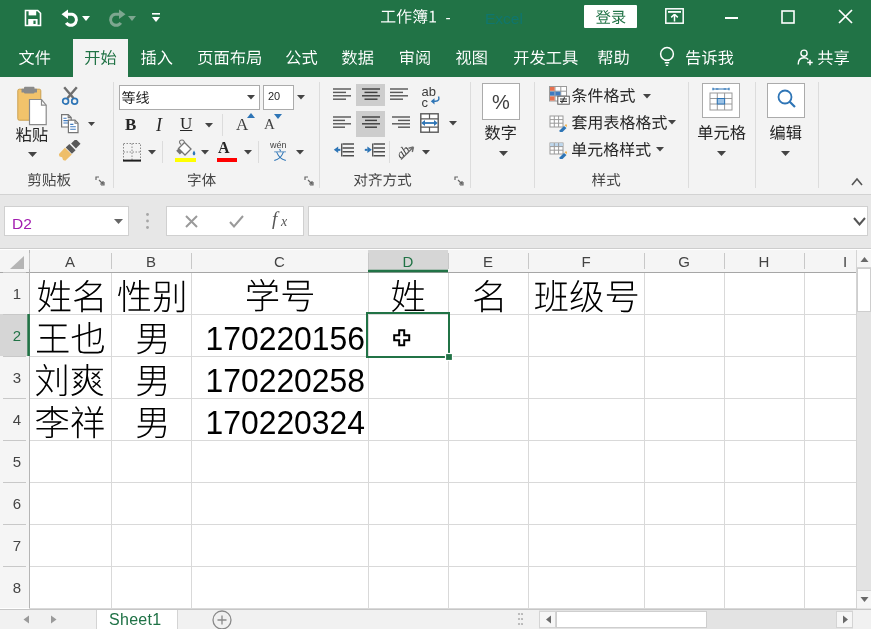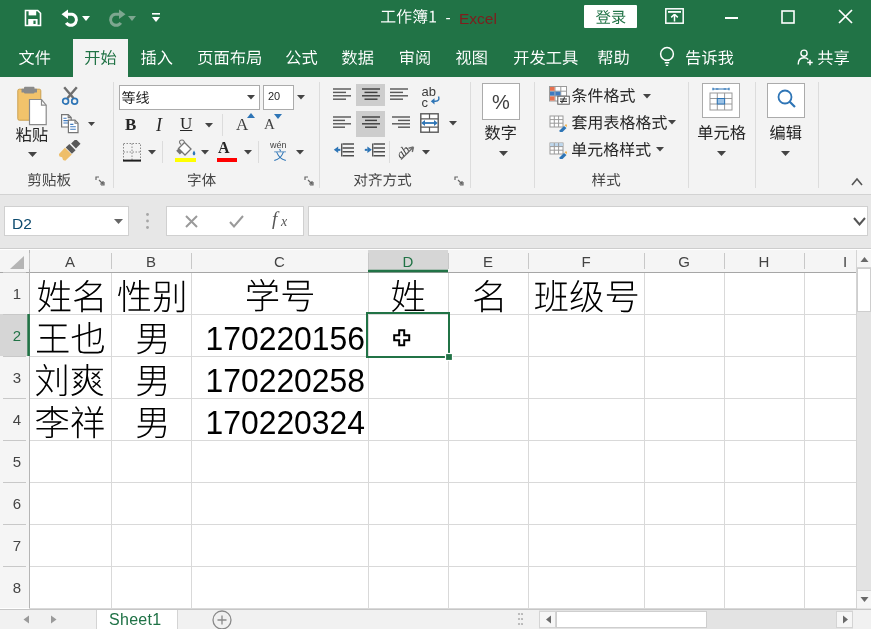--- a/index.html
+++ b/index.html
@@ -32,21 +32,21 @@
       <path d="M0 0h8l-4 5z" fill="#7da790"></path>
     </svg>
 <svg class="abs" style="left:151px;top:13px" width="10" height="10" viewBox="0 0 10 10">
       <rect x="1" y="0" width="8" height="1.6" fill="#fff"></rect>
       <path d="M1 4h8l-4 5z" fill="#fff"></path>
     </svg>
 <svg style="position:absolute;left:381.0px;top:9.0px;" width="56.0" height="15.7" viewBox="0 0 56.0 15.7">
       <path transform="translate(-0.83,13.46)" d="M0.8320000000000001 -1.1520000000000001V0.048H15.216000000000001V-1.1520000000000001H8.624V-10.4H14.4V-11.632H1.6640000000000001V-10.4H7.296V-1.1520000000000001Z M24.416 -13.248000000000001C23.616 -10.896 22.32 -8.576 20.88 -7.072C21.152 -6.88 21.616 -6.464 21.808 -6.256C22.624000000000002 -7.152 23.408 -8.32 24.096 -9.616H25.200000000000003V1.264H26.416V-2.624H31.232V-3.7600000000000002H26.416V-6.192H31.024V-7.296H26.416V-9.616H31.392V-10.768H24.672C25.008000000000003 -11.472 25.311999999999998 -12.208 25.567999999999998 -12.944ZM20.560000000000002 -13.376C19.664 -10.944 18.16 -8.544 16.576 -6.992C16.8 -6.72 17.152 -6.064 17.28 -5.792C17.824 -6.352 18.352 -6.992 18.864 -7.696V1.248H20.064V-9.584C20.688 -10.672 21.264 -11.856 21.712 -13.024000000000001Z M33.616 -8.352C34.512 -7.984 35.648 -7.392 36.224000000000004 -6.944L36.768 -7.84C36.192 -8.272 35.04 -8.832 34.128 -9.152000000000001ZM32.816 -5.28C33.76 -4.96 34.944 -4.4 35.552 -3.984L36.096000000000004 -4.944C35.488 -5.344 34.272 -5.856 33.36 -6.128ZM33.28 0.336 34.176 1.104C35.088 -0.112 36.176 -1.76 37.04 -3.136L36.288 -3.872C35.344 -2.368 34.128 -0.672 33.28 0.336ZM37.792 -7.648000000000001V-2.848H38.896V-3.984H41.44V-2.928H42.528V-3.984H45.28V-2.88H46.416V-7.648000000000001H42.528V-8.32H47.072V-9.120000000000001H46.096000000000004L46.416 -9.504C46.08 -9.776 45.36 -10.144 44.832 -10.384L44.272 -9.792C44.672 -9.616 45.136 -9.36 45.488 -9.120000000000001H42.528V-9.856H41.44V-9.120000000000001H37.088V-8.32H41.44V-7.648000000000001ZM43.712 -3.3280000000000003V-2.2560000000000002H36.736V-1.408H38.848L38.24 -1.008C38.944 -0.512 39.696 0.224 40.016 0.768L40.88 0.192C40.576 -0.32 39.92 -0.9440000000000001 39.28 -1.408H43.712V0.112C43.712 0.28800000000000003 43.664 0.336 43.44 0.352C43.232 0.368 42.496 0.384 41.68 0.352C41.824 0.608 41.984 0.976 42.048 1.248C43.152 1.248 43.84 1.248 44.288 1.104C44.752 0.9440000000000001 44.848 0.704 44.848 0.14400000000000002V-1.408H47.2V-2.2560000000000002H44.848V-3.3280000000000003ZM41.44 -5.456V-4.624H38.896V-5.456ZM41.44 -6.096H38.896V-6.88H41.44ZM42.528 -5.456H45.28V-4.624H42.528ZM42.528 -6.096V-6.88H45.28V-6.096ZM35.12 -13.456C34.592 -12.144 33.68 -10.848 32.688 -9.984C32.976 -9.84 33.456 -9.52 33.68 -9.344C34.192 -9.84 34.72 -10.496 35.184 -11.216000000000001H35.903999999999996C36.304 -10.624 36.72 -9.904 36.896 -9.408L37.903999999999996 -9.76C37.728 -10.16 37.408 -10.72 37.056 -11.216000000000001H39.76V-12.128H35.728C35.903999999999996 -12.464 36.08 -12.816 36.224000000000004 -13.168000000000001ZM41.184 -13.456C40.704 -12.112 39.808 -10.848 38.752 -10.016C39.04 -9.872 39.536 -9.584 39.775999999999996 -9.408C40.32 -9.888 40.848 -10.512 41.312 -11.216000000000001H42.144C42.576 -10.688 43.008 -10.016 43.216 -9.568L44.176 -9.952C44.0 -10.32 43.68 -10.784 43.328 -11.216000000000001H47.184V-12.128H41.84C42.016 -12.48 42.176 -12.832 42.32 -13.200000000000001Z M49.408 0.0H55.84V-1.216H53.488V-11.728H52.368C51.728 -11.36 50.976 -11.088000000000001 49.936 -10.896V-9.968H52.032V-1.216H49.408Z" fill="#ffffff"></path>
     </svg>
 <div class="abs" style="left:445.5px;top:8.5px;font-size:15.5px;color:#fff;white-space:pre;">-</div>
-<div class="abs" style="left:459px;top:9.5px;font-size:15.5px;color:#7f1d1d;white-space:pre;">Excel</div>
+<div class="abs" style="left:485px;top:9.5px;font-size:15.5px;color:#0f766e;white-space:pre;">Excel</div>
 <div class="abs" style="left:584px;top:5px;width:53px;height:23px;background:#fff;border-radius:1px;"></div>
 <svg style="position:absolute;left:595.8px;top:9.5px;" width="30.5" height="15.1" viewBox="0 0 30.5 15.1">
       <path transform="translate(-0.40,12.82)" d="M4.3299 -5.3856H10.71V-3.4578H4.3299ZM3.1824000000000003 -6.349500000000001V-2.5092000000000003H11.934000000000001V-6.349500000000001ZM13.464 -10.9242C12.928500000000001 -10.3581 12.0564 -9.623700000000001 11.306700000000001 -9.0576C10.9395 -9.424800000000001 10.5876 -9.807300000000001 10.266300000000001 -10.220400000000001C11.016 -10.7406 11.903400000000001 -11.444400000000002 12.6225 -12.102300000000001L11.735100000000001 -12.729600000000001C11.245500000000002 -12.1788 10.449900000000001 -11.459700000000002 9.7461 -10.9242C9.3177 -11.520900000000001 8.9658 -12.1635 8.6751 -12.8214L7.680600000000001 -12.484800000000002C8.3079 -11.061900000000001 9.180000000000001 -9.7155 10.235700000000001 -8.583300000000001H5.1561C6.0282 -9.5472 6.777900000000001 -10.679400000000001 7.2522 -11.934000000000001L6.5025 -12.316500000000001L6.2883000000000004 -12.270600000000002H1.5453000000000001V-11.306700000000001H5.752800000000001C5.355 -10.5417 4.819500000000001 -9.822600000000001 4.2075000000000005 -9.1647C3.7179 -9.6849 2.8917 -10.281600000000001 2.1879 -10.679400000000001L1.5606000000000002 -10.052100000000001C2.2491000000000003 -9.623700000000001 3.0294000000000003 -8.996400000000001 3.519 -8.4915C2.5551000000000004 -7.619400000000001 1.4535 -6.9003000000000005 0.39780000000000004 -6.456600000000001C0.6273000000000001 -6.242400000000001 0.9486000000000001 -5.844600000000001 1.1016000000000001 -5.5845C2.4174 -6.2118 3.7791 -7.1451 4.9266000000000005 -8.3385V-7.604100000000001H10.434600000000001V-8.369100000000001C11.505600000000001 -7.2522 12.760200000000001 -6.3342 14.0913 -5.722200000000001C14.2749 -6.0282 14.611500000000001 -6.471900000000001 14.8869 -6.686100000000001C13.8465 -7.099200000000001 12.8673 -7.711200000000001 11.9799 -8.4456C12.744900000000001 -8.981100000000001 13.617 -9.6696 14.3208 -10.3122ZM9.9603 -2.4174C9.7155 -1.7442000000000002 9.2565 -0.7956000000000001 8.8587 -0.13770000000000002H5.2938L6.242400000000001 -0.47430000000000005C6.0894 -0.9945 5.7069 -1.8054000000000001 5.309100000000001 -2.3868L4.2687 -2.0502000000000002C4.6359 -1.4688 5.003100000000001 -0.6579 5.1408000000000005 -0.13770000000000002H0.918V0.8568H14.397300000000001V-0.13770000000000002H10.036800000000001C10.3734 -0.7191000000000001 10.7406 -1.4382000000000001 11.077200000000001 -2.1114Z M17.3502 -4.8501C18.3447 -4.299300000000001 19.5534 -3.4272 20.134800000000002 -2.8458L20.945700000000002 -3.6414000000000004C20.3337 -4.2228 19.0944 -5.0337000000000005 18.1305 -5.5539000000000005ZM17.3502 -11.9952V-10.9395H26.622L26.5608 -9.5319H17.8092V-8.4762H26.4996L26.4078 -7.068600000000001H16.3251V-6.043500000000001H22.3533V-3.2436000000000003C20.134800000000002 -2.3256 17.8245 -1.3923 16.340400000000002 -0.8262L16.9524 0.19890000000000002C18.451800000000002 -0.44370000000000004 20.4561 -1.3005 22.3533 -2.1420000000000003V-0.030600000000000002C22.3533 0.1836 22.2768 0.24480000000000002 22.032 0.2601C21.787200000000002 0.27540000000000003 20.930400000000002 0.27540000000000003 20.027700000000003 0.24480000000000002C20.1807 0.5355000000000001 20.3643 0.9639000000000001 20.4255 1.2546000000000002C21.6189 1.2546000000000002 22.3992 1.2546000000000002 22.8735 1.0863C23.363100000000003 0.918 23.5161 0.6426000000000001 23.5161 -0.015300000000000001V-3.6108000000000002C24.8319 -1.6218000000000001 26.744400000000002 -0.13770000000000002 29.1312 0.6120000000000001C29.284200000000002 0.30600000000000005 29.636100000000003 -0.13770000000000002 29.880900000000004 -0.3825C28.228500000000004 -0.8262 26.790300000000002 -1.6371000000000002 25.6275 -2.7081000000000004C26.606700000000004 -3.3048 27.7542 -4.1616 28.672200000000004 -4.9419L27.693 -5.6610000000000005C27.0045 -4.9725 25.872300000000003 -4.0698 24.923700000000004 -3.4272C24.3576 -4.0698 23.883300000000002 -4.804200000000001 23.5161 -5.5845V-6.043500000000001H29.682000000000002V-7.068600000000001H27.601200000000002C27.7389 -8.6445 27.846000000000004 -10.5264 27.876600000000003 -11.9952L26.9739 -12.0564L26.775000000000002 -11.9952Z" fill="#217346"></path>
     </svg>
 <svg class="abs" style="left:665px;top:8px" width="19" height="16" viewBox="0 0 19 16">
 <rect x="0.8" y="0.8" width="17.4" height="14.4" fill="none" stroke="#fff" stroke-width="1.5"></rect>
 <rect x="3" y="3" width="13" height="1.8" fill="#fff"></rect>
 <path d="M9.5 13.5 V7 M9.5 6.2 L6.2 9.4 M9.5 6.2 L12.8 9.4" stroke="#fff" stroke-width="1.5" fill="none"></path>
 </svg>
 <div class="abs" style="left:725px;top:17px;width:13px;height:2px;background:#fff;"></div>
@@ -394,21 +394,21 @@
       <path transform="translate(-0.62,13.79)" d="M0.6520000000000001 -0.8802000000000001 0.9454000000000001 0.24450000000000002C2.2820000000000005 -0.29340000000000005 3.9935000000000005 -0.9943000000000001 5.639800000000001 -1.6789000000000003L5.411600000000001 -2.6569000000000003C3.6349000000000005 -1.9723000000000002 1.8582000000000003 -1.2877 0.6520000000000001 -0.8802000000000001ZM0.9943000000000001 -6.894900000000001C1.2225000000000001 -7.009000000000001 1.5974000000000002 -7.0905000000000005 3.3415000000000004 -7.335000000000001C2.7221 -6.291800000000001 2.1516 -5.460500000000001 1.8908000000000003 -5.1508C1.4181000000000001 -4.5314000000000005 1.0758 -4.107600000000001 0.7335 -4.042400000000001C0.8639000000000001 -3.7490000000000006 1.0432000000000001 -3.1948000000000003 1.1084 -2.9666000000000006C1.4181000000000001 -3.1622000000000003 1.9234000000000002 -3.3252000000000006 5.5257000000000005 -4.1565C5.476800000000001 -4.417300000000001 5.427900000000001 -4.8574 5.4442 -5.1671000000000005L2.7221 -4.5966000000000005C3.8794000000000004 -6.0962000000000005 5.0041 -7.921800000000001 5.933200000000001 -9.731100000000001L4.9389 -10.3016C4.6618 -9.6659 4.319500000000001 -9.0302 3.9935000000000005 -8.427100000000001L2.1679000000000004 -8.2315C3.0970000000000004 -9.6659 4.0098 -11.507800000000001 4.678100000000001 -13.284500000000001L3.5045000000000006 -13.692000000000002C2.9177000000000004 -11.719700000000001 1.8256000000000001 -9.568100000000001 1.4833000000000003 -9.0302C1.1573000000000002 -8.476 0.8965000000000001 -8.084800000000001 0.6194000000000001 -8.003300000000001C0.7498000000000001 -7.709900000000001 0.9291000000000001 -7.139400000000001 0.9943000000000001 -6.894900000000001ZM10.1712 -5.705000000000001V-3.2926H8.8183V-5.705000000000001ZM11.002500000000001 -5.705000000000001H12.1598V-3.2926H11.002500000000001ZM7.840300000000001 -6.715600000000001V1.1736000000000002H8.8183V-2.3309H10.1712V0.7661000000000001H11.002500000000001V-2.3309H12.1598V0.7498000000000001H12.991100000000001V-2.3309H14.197300000000002V0.11410000000000001C14.197300000000002 0.22820000000000001 14.148400000000002 0.26080000000000003 14.034300000000002 0.2771C13.920200000000001 0.2771 13.626800000000001 0.2771 13.268200000000002 0.26080000000000003C13.398600000000002 0.5216000000000001 13.512700000000002 0.9128000000000001 13.545300000000001 1.1899000000000002C14.132100000000001 1.1899000000000002 14.507000000000001 1.1573000000000002 14.800400000000002 1.0106000000000002C15.093800000000002 0.8476000000000001 15.159000000000002 0.5705000000000001 15.159000000000002 0.13040000000000002V-6.7319L14.197300000000002 -6.715600000000001ZM12.991100000000001 -5.705000000000001H14.197300000000002V-3.2926H12.991100000000001ZM9.861500000000001 -13.4638C10.122300000000001 -13.007400000000002 10.3831 -12.420600000000002 10.562400000000002 -11.931600000000001H6.748200000000001V-8.3945C6.748200000000001 -5.8843000000000005 6.601500000000001 -2.2657000000000003 5.118200000000001 0.34230000000000005C5.3627 0.45640000000000003 5.868 0.8150000000000001 6.063600000000001 1.0269000000000001C7.579500000000001 -1.6137000000000001 7.856600000000001 -5.460500000000001 7.872900000000001 -8.117400000000002H14.996000000000002V-11.931600000000001H11.882700000000002C11.687100000000001 -12.469500000000002 11.361100000000002 -13.219300000000002 11.002500000000001 -13.789800000000001ZM7.872900000000001 -10.8884H13.855000000000002V-9.144300000000001H7.872900000000001Z M25.2813 -12.2413H29.649700000000003V-10.595H25.2813ZM24.1566 -13.1704V-9.682200000000002H30.839600000000004V-13.1704ZM17.6203 -5.411600000000001C17.750700000000002 -5.542000000000001 18.2397 -5.639800000000001 18.7939 -5.639800000000001H20.2772V-3.2926L16.952 -2.7221L17.2128 -1.5322000000000002L20.2772 -2.1516V1.2388000000000001H21.4019V-2.3798000000000004L23.2601 -2.7547L23.1949 -3.8142000000000005L21.4019 -3.4882000000000004V-5.639800000000001H22.901500000000002V-6.748200000000001H21.4019V-9.258400000000002H20.2772V-6.748200000000001H18.712400000000002C19.1688 -7.872900000000001 19.6252 -9.2095 20.0164 -10.595H23.015600000000003V-11.768600000000001H20.3261C20.456500000000002 -12.3228 20.5869 -12.893300000000002 20.6847 -13.447500000000002L19.4948 -13.692000000000002C19.4133 -13.056300000000002 19.2829 -12.404300000000001 19.136200000000002 -11.768600000000001H17.066100000000002V-10.595H18.8591C18.5168 -9.291 18.174500000000002 -8.215200000000001 18.0115 -7.8077000000000005C17.7344 -7.0905000000000005 17.5225 -6.568900000000001 17.2454 -6.487400000000001C17.3758 -6.194000000000001 17.5551 -5.639800000000001 17.6203 -5.411600000000001ZM29.584500000000002 -7.693600000000001V-6.291800000000001H25.428000000000004V-7.693600000000001ZM22.82 -1.2388000000000001 23.015600000000003 -0.13040000000000002 29.584500000000002 -0.6520000000000001V1.3040000000000003H30.725500000000004V-0.7498000000000001L31.931700000000003 -0.8476000000000001L31.948 -1.8745000000000003L30.725500000000004 -1.7930000000000001V-7.693600000000001H31.833900000000003V-8.720500000000001H23.1949V-7.693600000000001H24.3033V-1.3366000000000002ZM29.584500000000002 -5.3627V-3.9446000000000003H25.428000000000004V-5.3627ZM29.584500000000002 -3.0155000000000003V-1.7115000000000002L25.428000000000004 -1.4018000000000002V-3.0155000000000003Z" fill="#262626"></path>
     </svg>
 <svg class="abs" style="left:781px;top:151px" width="9" height="6" viewBox="0 0 9 6">
       <path d="M0 0h9l-4.5 5z" fill="#444"></path>
     </svg>
 <svg class="abs" style="left:851px;top:177px" width="12" height="9" viewBox="0 0 12 9">
       <path d="M1 8 L6 2 L11 8" fill="none" stroke="#555" stroke-width="1.6"></path>
     </svg>
 <div class="abs" style="left:0px;top:195px;width:871px;height:54px;background:#e7e7e7;border-bottom:1px solid #cdcdcd;"></div>
 <div class="abs" style="left:4px;top:206px;width:125px;height:30px;background:#fff;border:1px solid #d0d0d0;"></div>
-<div class="abs" style="left:12px;top:214.5px;font-size:15.5px;color:#0c4a6e;white-space:pre;">D2</div>
+<div class="abs" style="left:12px;top:214.5px;font-size:15.5px;color:#a21caf;white-space:pre;">D2</div>
 <svg class="abs" style="left:114px;top:219px" width="9" height="6" viewBox="0 0 9 6">
       <path d="M0 0h9l-4.5 5z" fill="#666"></path>
     </svg>
 <svg class="abs" style="left:145px;top:212px" width="5" height="18" viewBox="0 0 5 18">
       <g fill="#a6a6a6">
         <circle cx="2.5" cy="2.5" r="1.4"></circle>
         <circle cx="2.5" cy="9" r="1.4"></circle>
         <circle cx="2.5" cy="15.5" r="1.4"></circle>
       </g>
     </svg>

